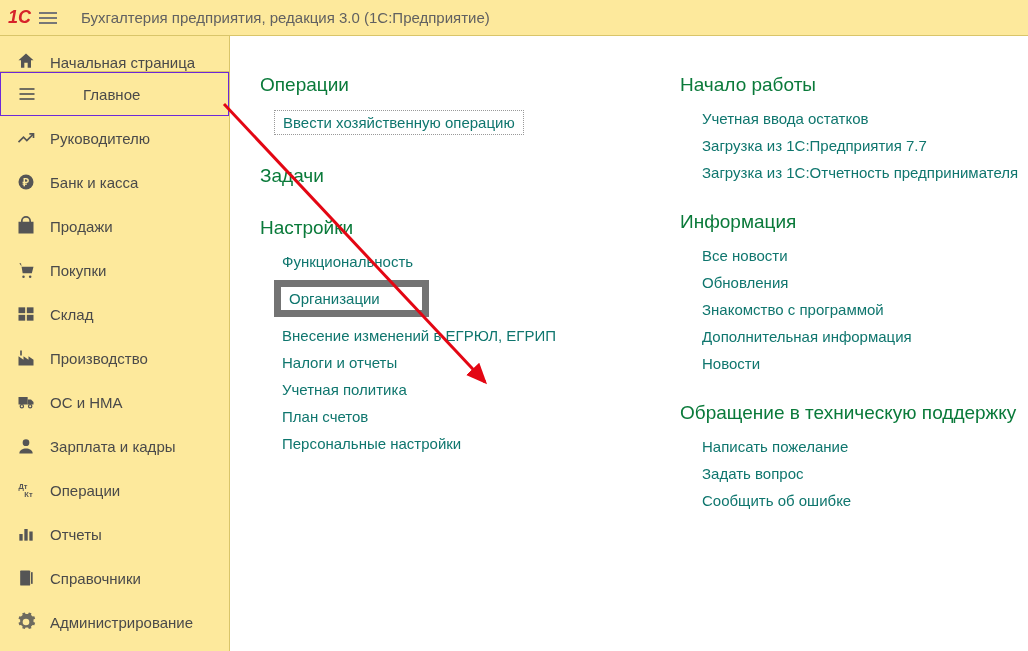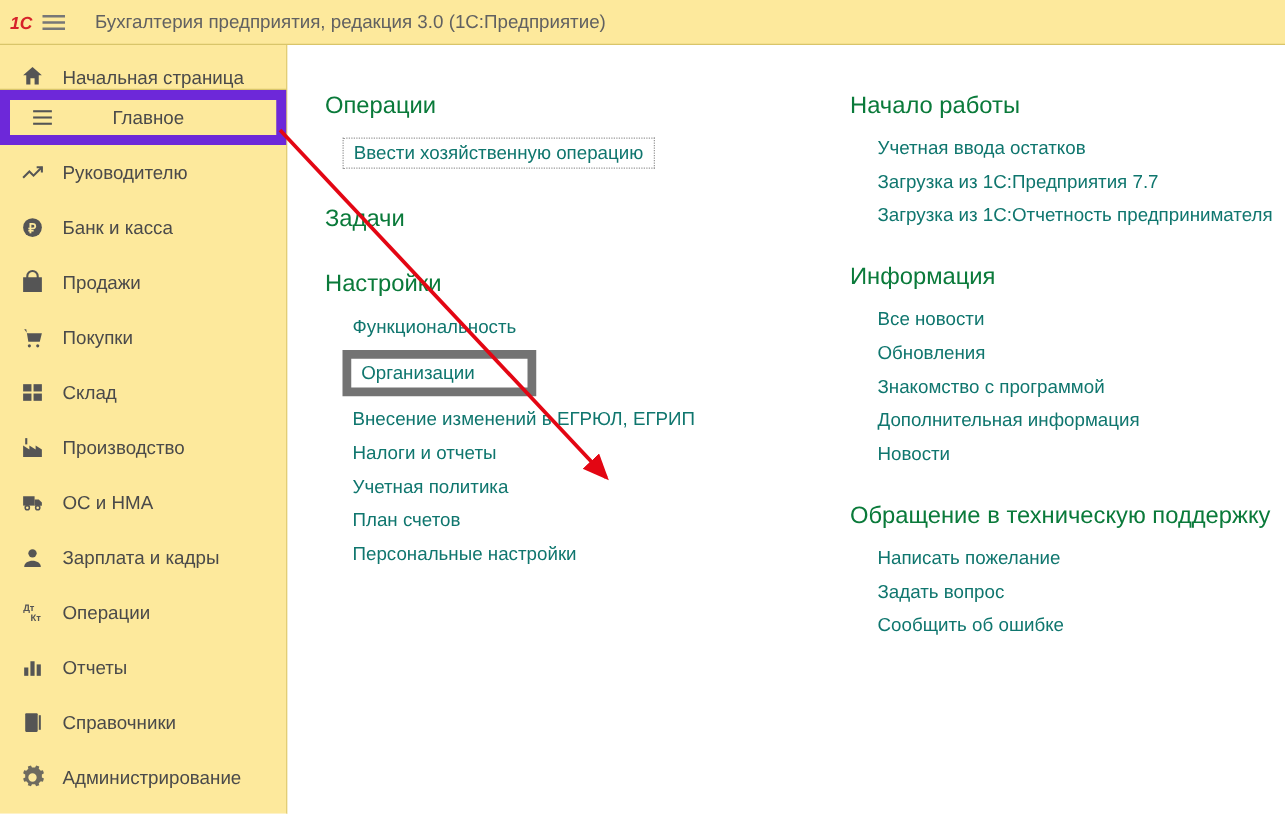--- a/index.html
+++ b/index.html
@@ -16,21 +16,21 @@
       background: #fde99c;
       height: 36px;
       display: flex;
       align-items: center;
       padding-left: 8px;
       border-bottom: 1px solid #d9c56a;
     }
     .logo {
       color: #d6222a;
       font-weight: bold;
-      font-size: 14px;
+      font-size: 18px;
       margin-right: 8px;
       font-style: italic;
     }
     .hamburger {
       display: flex;
       flex-direction: column;
       justify-content: center;
       gap: 3px;
       width: 22px;
       height: 22px;
@@ -81,21 +81,21 @@
     }
     .nav-item {
       height: 44px;
       display: flex;
       align-items: center;
       padding-left: 16px;
       gap: 14px;
       cursor: pointer;
     }
     .nav-item.highlighted {
-      border: 8px solid #6d28d9;
+      border: 1px solid #6d28d9;
       position: relative;
       gap: 46px;
     }
     .content {
       flex: 1;
       padding: 38px 20px 20px 30px;
       display: flex;
       gap: 60px;
       background: #fff;
       position: relative;

